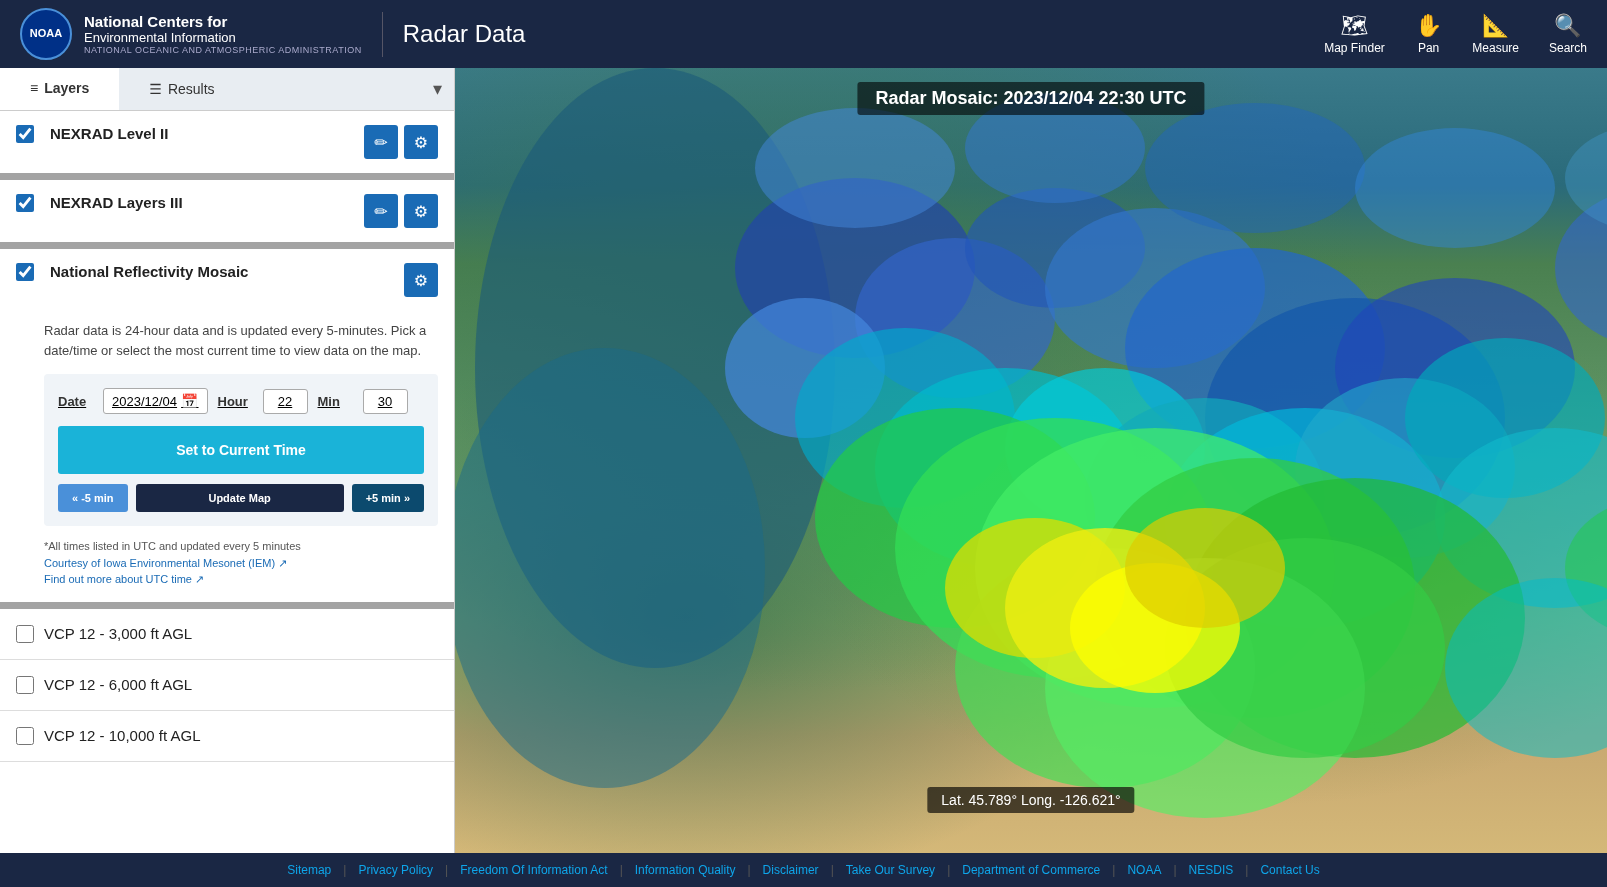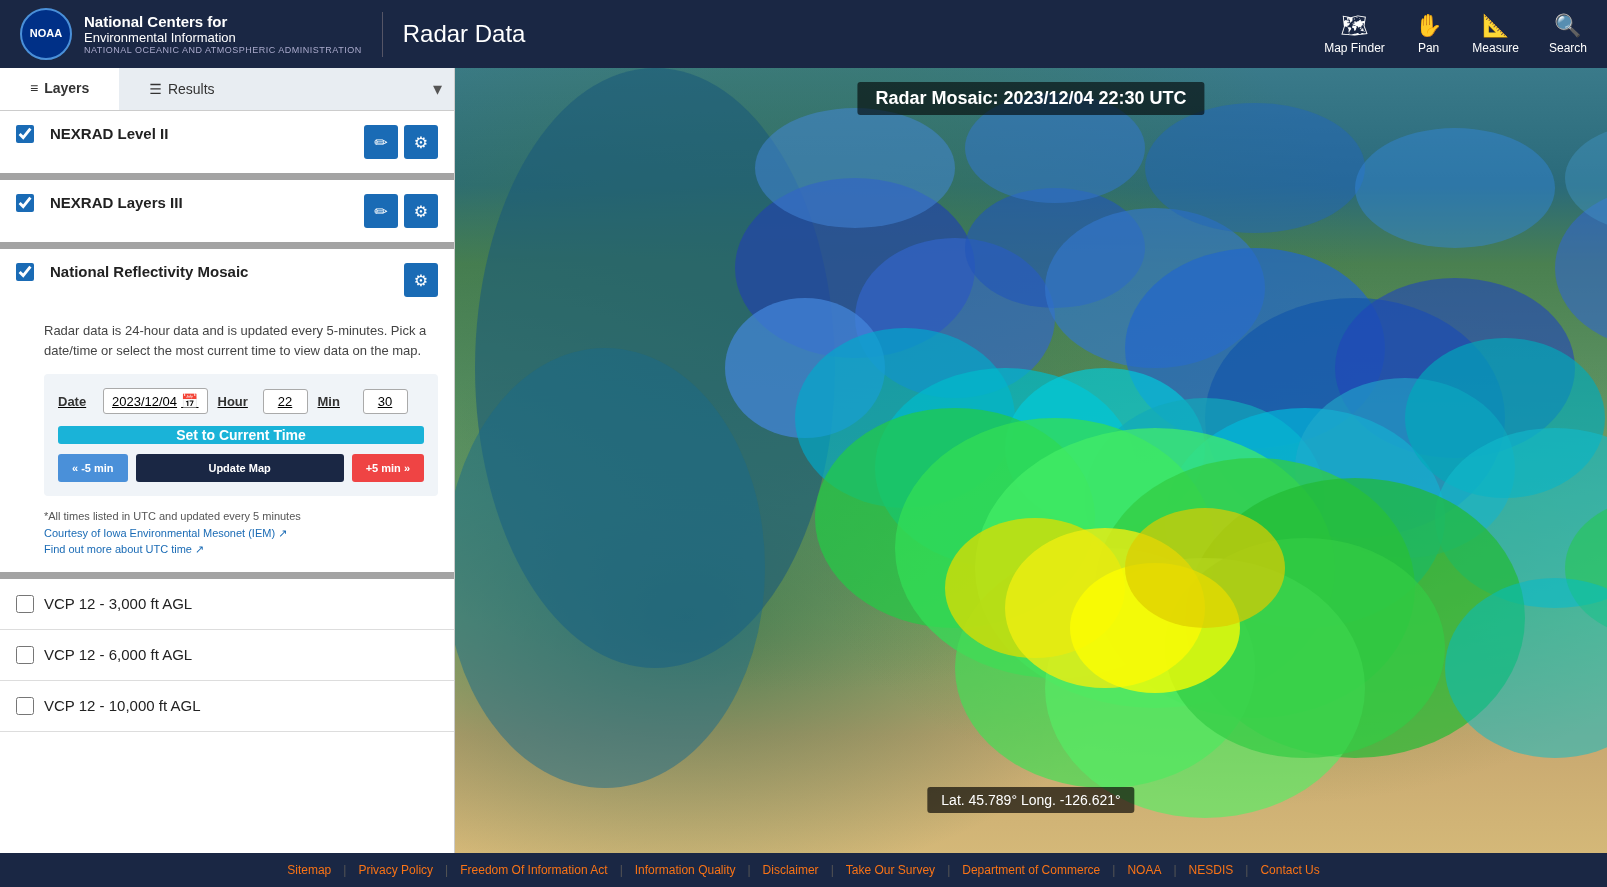--- a/index.html
+++ b/index.html
@@ -189,39 +189,39 @@
       font-size: 13px;
       width: 45px;
       text-align: center;
       background: white;
     }
     .set-current-btn {
       width: 100%;
       background: #1ab3d8;
       color: white;
       border: none;
-      padding: 1px;
+      padding: 16px;
       border-radius: 3px;
       font-size: 14px;
       font-weight: bold;
       cursor: pointer;
       margin-bottom: 10px;
     }
     .time-nav-row {
       display: flex; gap: 8px;
     }
     .time-nav-btn {
       padding: 8px 14px;
       border: none; border-radius: 3px;
       font-size: 11px; font-weight: bold;
       cursor: pointer; color: white;
     }
     .time-nav-btn.prev { background: #4a90d9; }
     .time-nav-btn.update { background: #1a2744; flex: 1; }
-    .time-nav-btn.next { background: #ef4444; }
+    .time-nav-btn.next { background: #0c4a6e; }
     .utc-note {
       font-size: 11px; color: #555; margin-top: 8px;
       line-height: 1.5;
     }
     .utc-note a { color: #1a6bb5; text-decoration: none; }
     .utc-link { display: block; }
 
     
     .vcp-layer {
       display: flex; align-items: center; gap: 10px;
@@ -285,21 +285,21 @@
       font-size: 12px;
       padding: 8px 20px;
       display: flex;
       align-items: center;
       justify-content: center;
       gap: 0;
       flex-shrink: 0;
       height: 34px;
     }
     .footer-item {
-      color: #f97316;
+      color: #0ea5e9;
       text-decoration: none;
       padding: 0 12px;
       cursor: pointer;
     }
     .footer-sep {
       color: #555;
     }
 
     
     .radar-svg {

